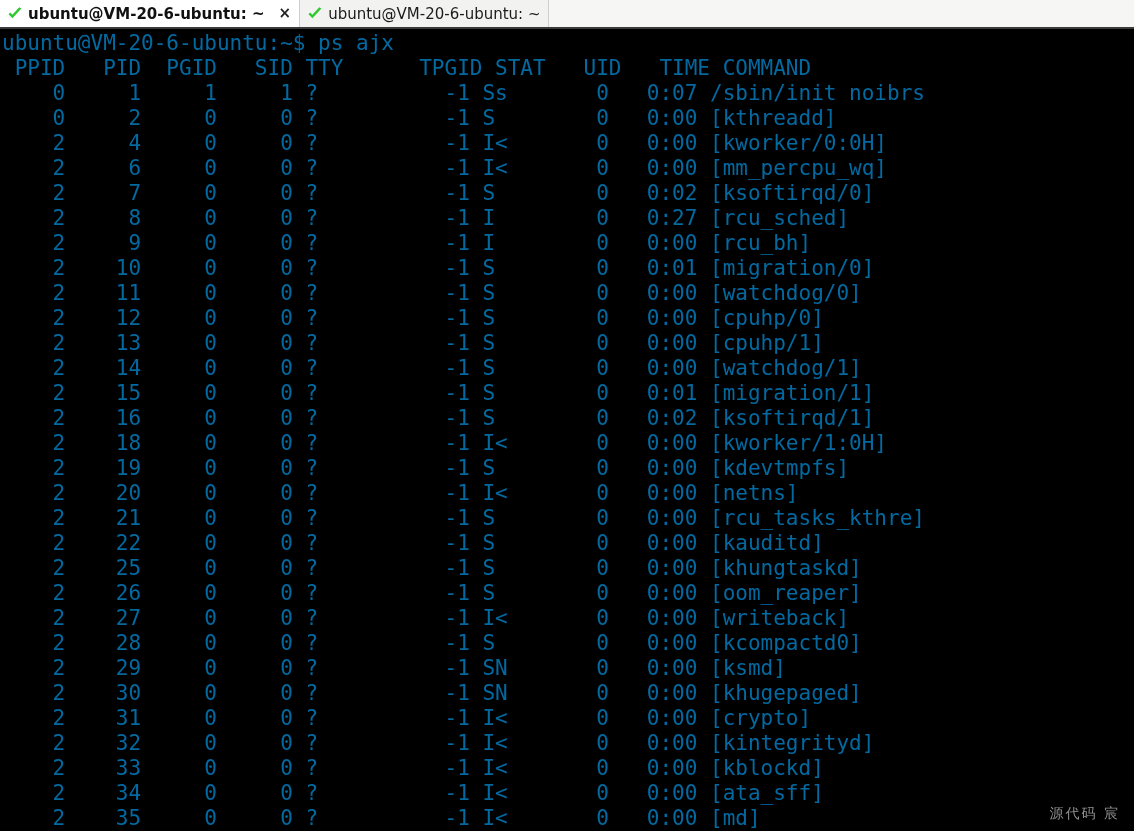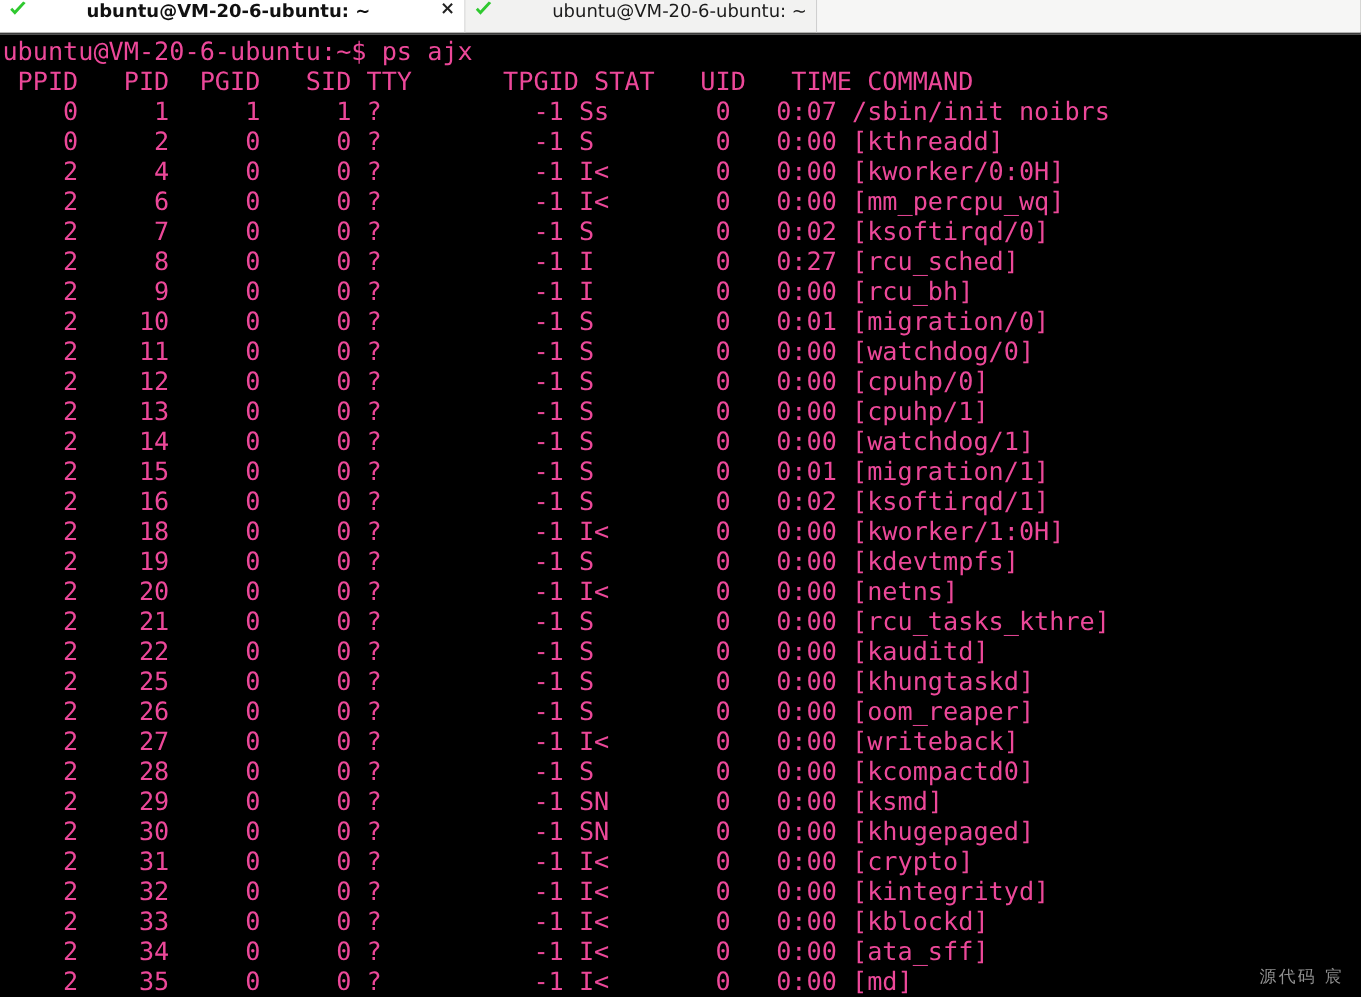--- a/index.html
+++ b/index.html
@@ -19,30 +19,29 @@
     height: 29px;
     background: #f6f6f5;
     border-bottom: 2px solid #3b3b3b;
     display: flex;
     align-items: stretch;
     box-sizing: border-box;
     position: relative;
   }
   .tab {
     display: flex;
-    align-items: flex-start;
+    align-items: center;
     height: 100%;
     box-sizing: border-box;
     padding: 0 6px 0 7px;
     font-family: "DejaVu Sans", sans-serif;
     font-size: 15px;
     color: #111111;
     white-space: nowrap;
     user-select: none;
-    gap: 44px;
   }
   .tab.active {
     background: #ffffff;
     font-weight: bold;
     border-right: 1px solid #cfcfcf;
   }
   .tab.inactive {
     background: #f2f2f1;
     font-weight: normal;
     border-right: 1px solid #cfcfcf;
@@ -75,21 +74,21 @@
   #terminal {
     position: relative;
     background: #000000;
     height: 800px;
     overflow: hidden;
     padding: 0;
   }
   pre#screen {
     margin: 0;
     padding: 2px 0 0 2px;
-    color: #ec4899;
+    color: #0369a1;
     background: #000000;
     font-family: "DejaVu Sans Mono", monospace;
     font-size: 21px;
     line-height: 25px;
     letter-spacing: 0px;
     white-space: pre;
     -webkit-font-smoothing: none;
   }
   #watermark {
     position: absolute;

